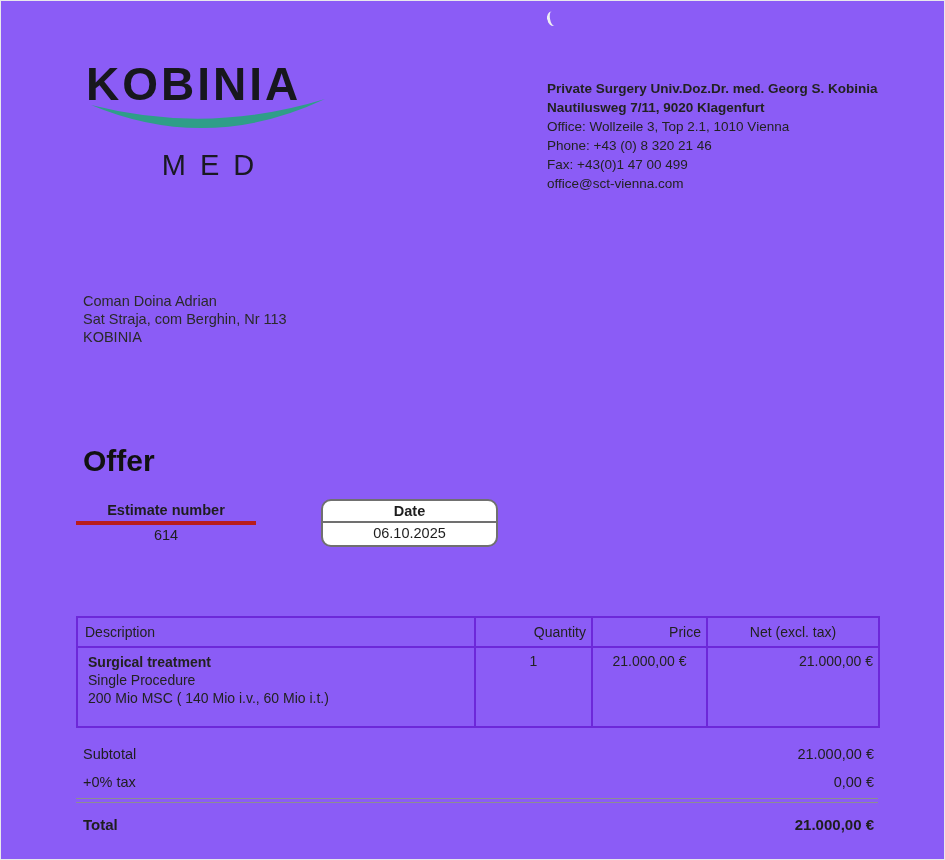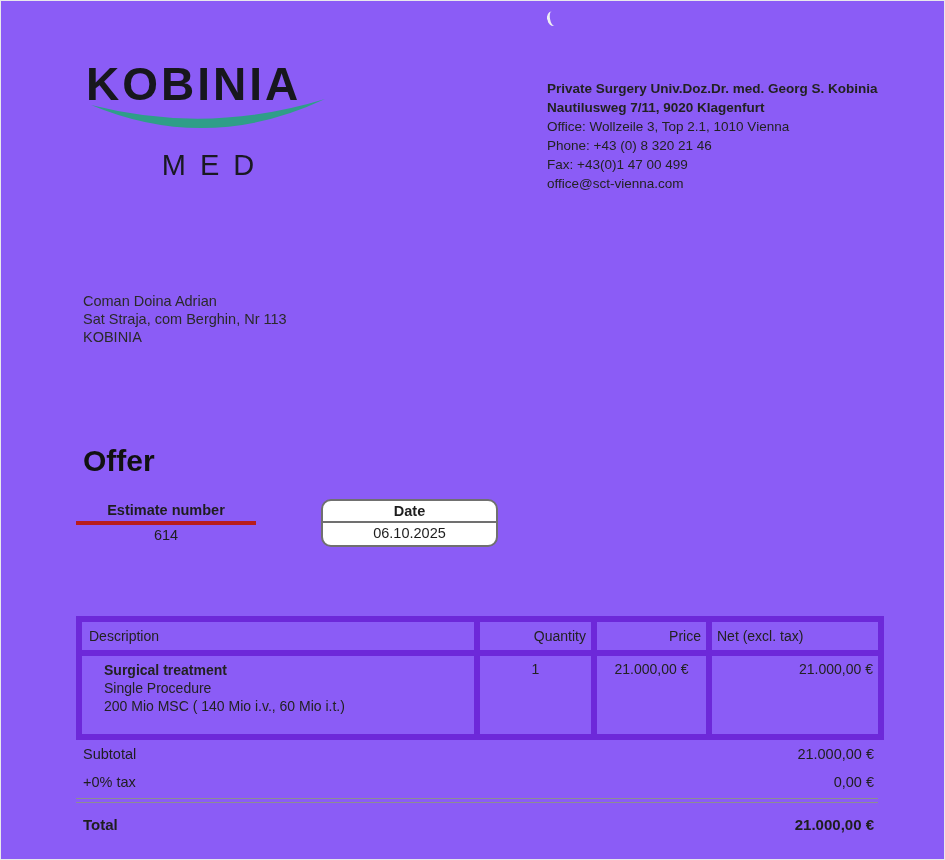--- a/index.html
+++ b/index.html
@@ -43,28 +43,28 @@
   .datebox { position:absolute; left:284px; top:498px; width:177px;
              border:2px solid #707070; border-radius:10px; box-sizing:border-box;
              text-align:center; overflow:hidden; background:#fff;margin-left:36px; }
   .datebox-label { font-size:14.5px; font-weight:700; padding:2px 0;
                    border-bottom:2px solid #707070; }
   .datebox-value { font-size:14.5px; padding:2px 0 4px; }
 
   
   .items { position:absolute; left:75px; top:615px; width:802px;
            border-collapse:collapse; table-layout:fixed; }
-  .items th, .items td { border:6px solid #6d28d9; font-size:14px; font-weight:400;
+  .items th, .items td { border:2px solid #6d28d9; font-size:14px; font-weight:400;
                          color:#222; }
   .items th { height:24px; padding:2px 5px; }
   .th-desc { text-align:left; padding-left:7px !important; }
   .th-qty, .th-price { text-align:right; }
-  .th-net { text-align:left; padding-right:5px !important; }
+  .th-net { text-align:center; padding-right:5px !important; }
   .items td { vertical-align:top; padding-top:5px; height:72px; }
-  .td-desc { padding-left:22px; line-height:18px; }
+  .td-desc { padding-left:10px; line-height:18px; }
   .td-desc .dt { font-weight:700; }
   .td-qty { text-align:center; }
   .td-price { text-align:center; }
   .td-net { text-align:right; padding-right:5px; }
 
   
   .totals { position:absolute; left:75px; top:744px; width:802px; }
   .trow { display:flex; justify-content:space-between; align-items:baseline;
           padding-left:7px; padding-right:4px; font-size:14.5px; line-height:19px; }
   .trow.tax { margin-top:9px; }

